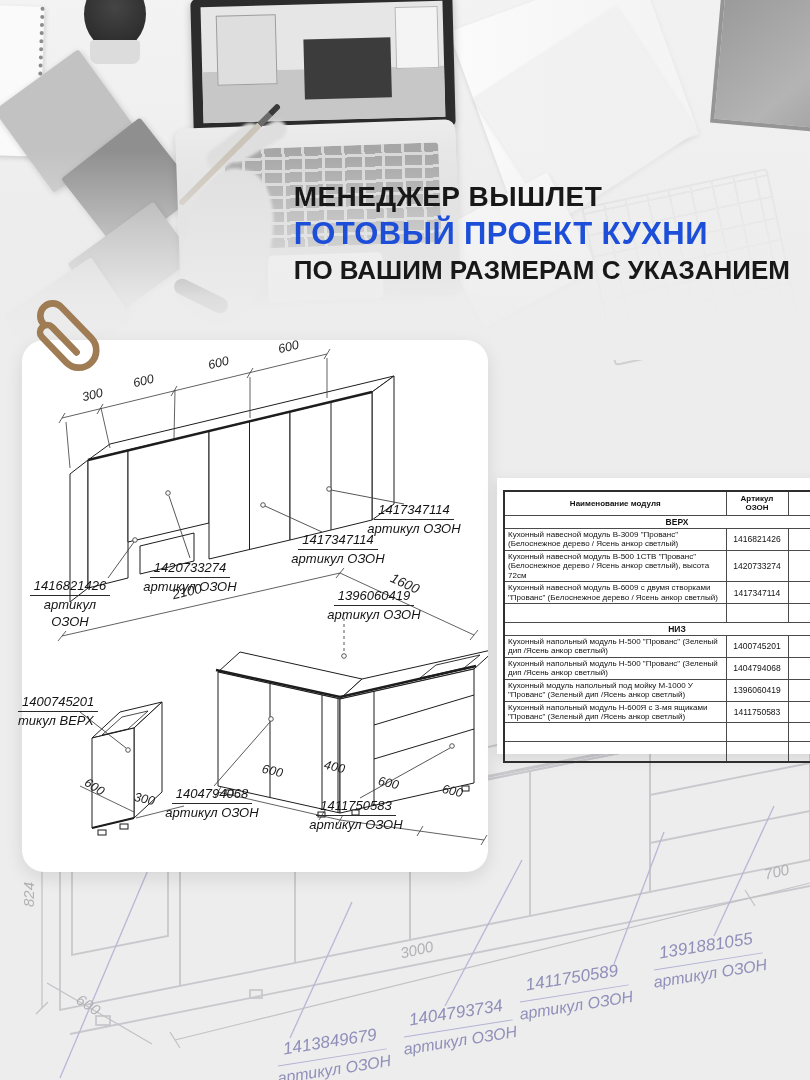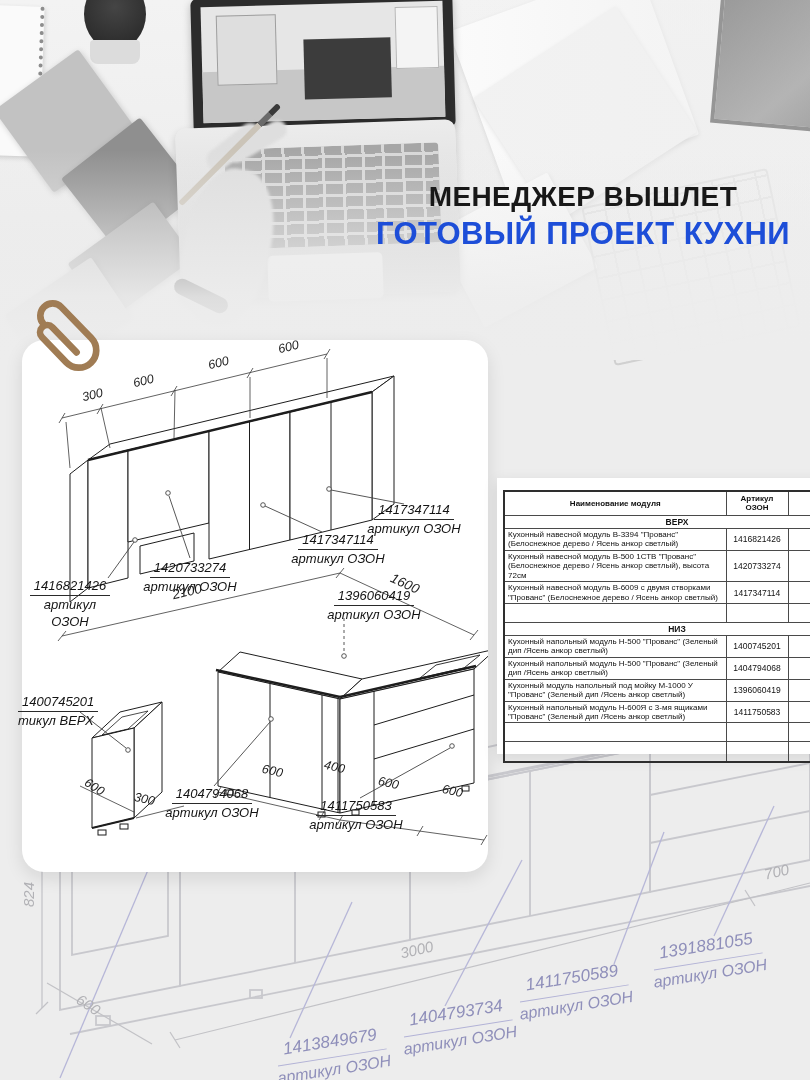--- a/index.html
+++ b/index.html
@@ -29,21 +29,21 @@
   #notebook{left:-6px;top:6px;width:44px;height:150px;background:#fafafa;border-right:4px dotted #8d8d8d;transform:rotate(2deg);box-shadow:1px 2px 5px rgba(0,0,0,.15);}
   #plant-leaves{left:84px;top:-22px;width:62px;height:72px;background:radial-gradient(circle at 50% 40%,#454545,#232323);border-radius:50%;}
   #plant-pot{left:90px;top:40px;width:50px;height:24px;background:#dcdcdc;border-radius:4px 4px 8px 8px;}
   #basket{left:596px;top:186px;width:186px;height:158px;border:2px solid #bdbdbd;transform:rotate(-12deg);opacity:.6;border-radius:4px;
           background-image:repeating-linear-gradient(0deg,transparent 0 20px,#c6c6c6 20px 22px),repeating-linear-gradient(90deg,transparent 0 20px,#c6c6c6 20px 22px);}
   #frame-art{left:716px;top:-14px;width:112px;height:134px;background:linear-gradient(135deg,#141414,#5a5a5a 70%,#2e2e2e);border:4px solid #0e0e0e;transform:rotate(5deg);}
   #hero-fade{left:0;top:150px;width:810px;height:210px;background:linear-gradient(180deg,rgba(237,237,237,0),rgba(237,237,237,.9) 70%,#ededed 100%);}
   #hero-wash{right:0;top:0;width:360px;height:360px;background:linear-gradient(90deg,rgba(239,239,239,0),rgba(240,240,240,.6) 55%);}
 
   
-  #headline{right:20px;top:183px;text-align:center;z-index:30;line-height:1.0;color:#181818;}
+  #headline{right:20px;top:183px;text-align:left;z-index:30;line-height:1.0;color:#181818;}
   #headline .h1{font-size:28px;font-weight:bold;letter-spacing:.4px;}
   #headline .h2{font-size:31px;font-weight:bold;color:#1d4ed8;margin-top:7px;letter-spacing:.4px;}
   #headline .h3{font-size:26px;font-weight:bold;margin-top:8px;}
   #headline .h4{font-size:26px;font-weight:bold;margin-top:5px;}
 
   
   #plan-card{left:22px;top:340px;width:466px;height:532px;background:#fff;border-radius:22px;
              box-shadow:0 6px 18px rgba(0,0,0,.10);z-index:20;}
   #plan-card svg{position:absolute;left:0;top:0;}
   .art-label{position:absolute;font-style:italic;font-size:13px;color:#141414;text-align:center;line-height:1.25;z-index:5;}
@@ -110,20 +110,21 @@
     <div id="pencil" class="abs"></div>
     <div id="watch" class="abs"></div>
 
     <div id="hero-wash" class="abs"></div>
     <div id="hero-fade" class="abs"></div>
   </div>
 
   <div id="headline" class="abs">
     <div class="h1">МЕНЕДЖЕР ВЫШЛЕТ</div>
     <div class="h2">ГОТОВЫЙ ПРОЕКТ КУХНИ</div>
+    <div class="h3">ПО ВАШИМ РАЗМЕРАМ С УКАЗАНИЕМ</div>
   </div>
 
   <svg id="floorplan" class="abs" width="810" height="340" viewBox="0 0 810 340">
     <g stroke="#c8c8cd" stroke-width="1.8" fill="none">
       <polygon points="60,40 180,16 180,246 60,270"></polygon>
       <polygon points="72,60 168,41 168,196 72,215"></polygon>
       <polygon points="180,101 410,55 410,200 180,246"></polygon>
       <line x1="295" y1="78" x2="295" y2="223"></line>
       <polygon points="410,55 650,7 650,152 410,200"></polygon>
       <line x1="530" y1="31" x2="530" y2="176"></line>
@@ -347,21 +348,21 @@
       <tbody>
           <tr>
         <th>Наименование модуля</th>
         <th>Артикул ОЗОН</th>
         <th>Кол-</th>
       </tr>
       <tr class="section">
         <td colspan="3">ВЕРХ</td>
       </tr>
       <tr>
-        <td>Кухонный навесной модуль В-3394 "Прованс" (Белоснежное дерево / Ясень анкор светлый)</td>
+        <td>Кухонный навесной модуль В-3009 "Прованс" (Белоснежное дерево / Ясень анкор светлый)</td>
         <td class="artcell">1416821426</td>
         <td></td>
       </tr>
       <tr>
         <td>Кухонный навесной модуль В-500 1СТВ "Прованс" (Белоснежное дерево / Ясень анкор светлый), высота 72см</td>
         <td class="artcell">1420733274</td>
         <td></td>
       </tr>
       <tr>
         <td>Кухонный навесной модуль В-6009 с двумя створками "Прованс" (Белоснежное дерево / Ясень анкор светлый)</td>

